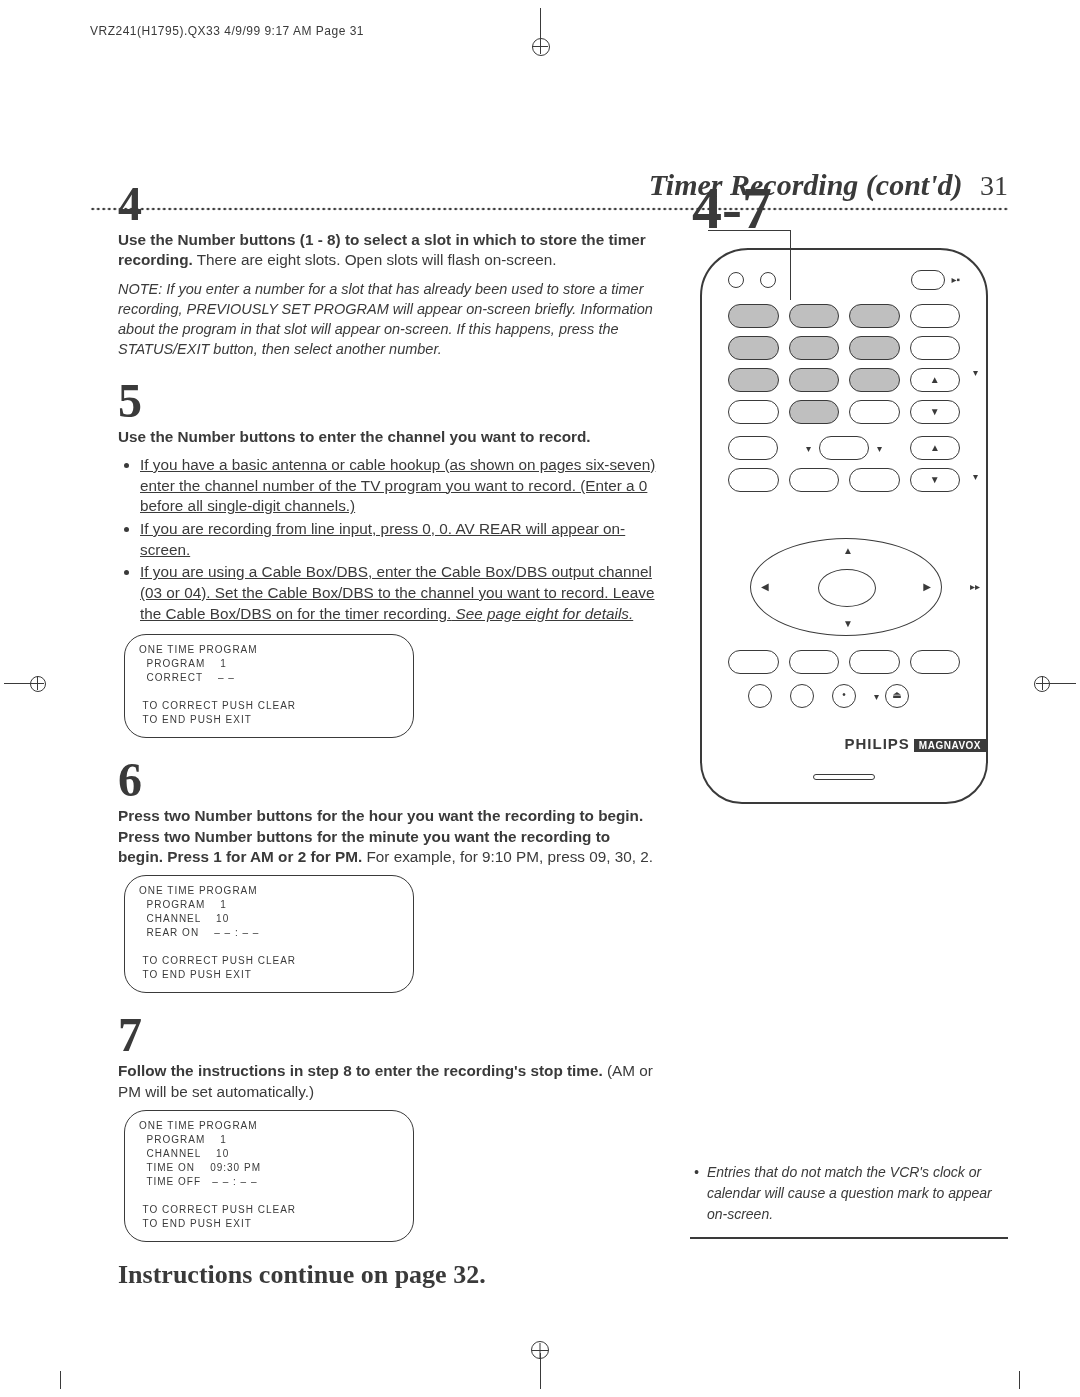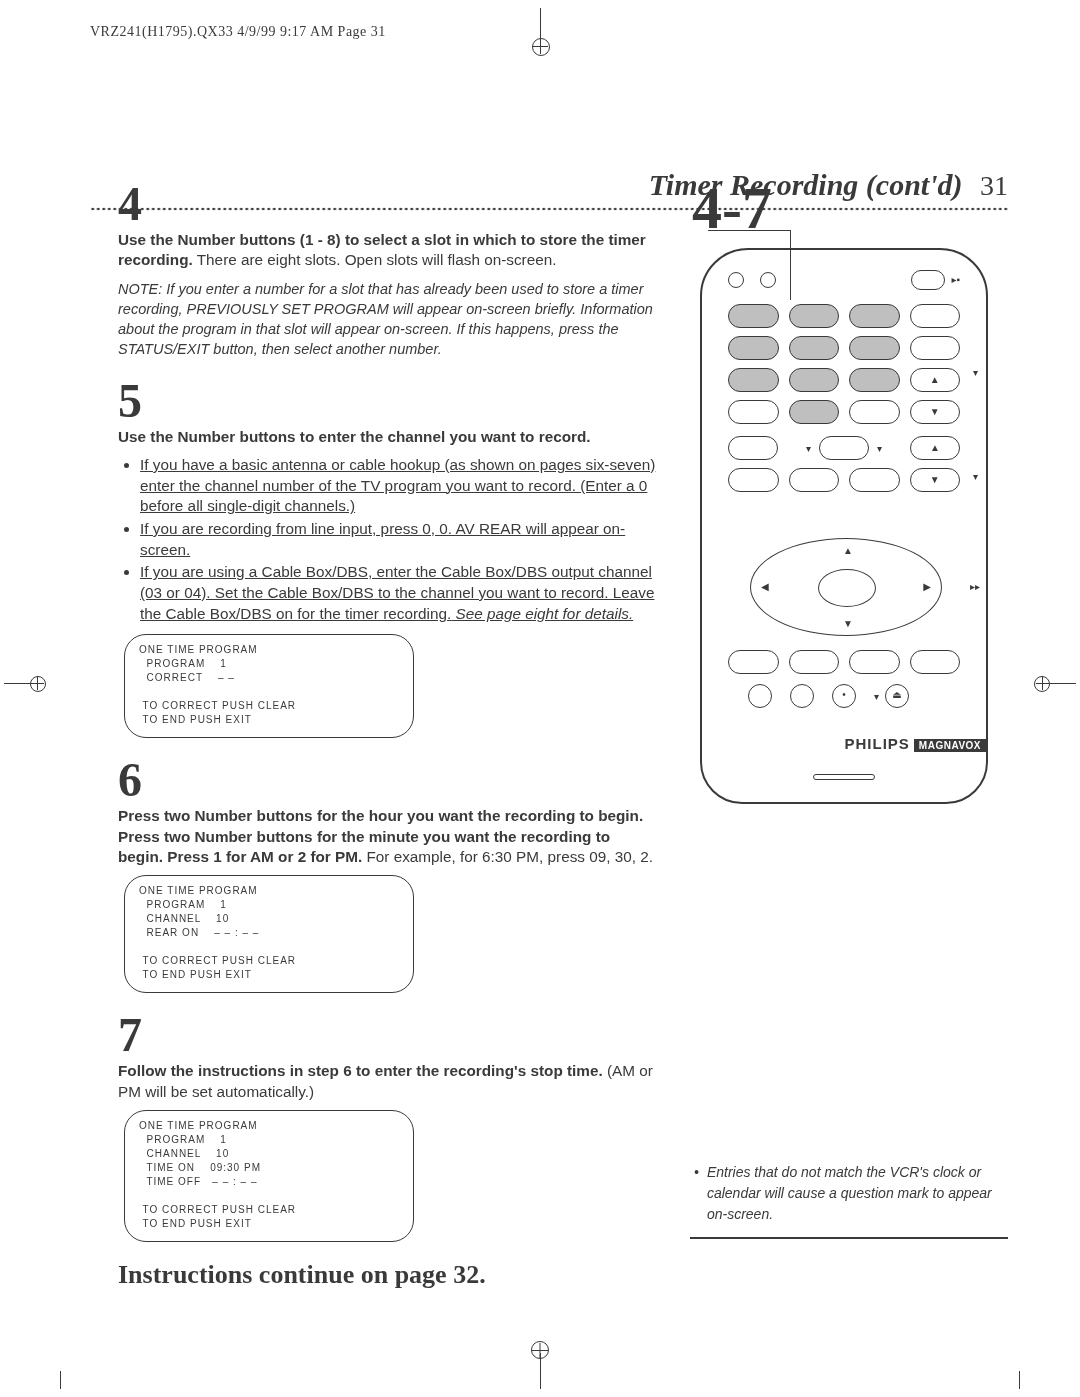--- a/index.html
+++ b/index.html
@@ -15,21 +15,21 @@
     box-sizing: border-box;
   }
   
   .top-marks { position:absolute; top:8px; left:50%; transform:translateX(-50%); }
   .top-marks .v  { position:absolute; width:1px; height:36px; background:#3a3a3a; left:0; top:0;}
   .top-marks .circ { position:absolute; width:16px; height:16px; border:1px solid #3a3a3a; border-radius:50%; left:-8px; top:30px;}
   .top-marks .crosshair { position:absolute; width:1px; height:16px; background:#3a3a3a; left:0; top:30px;}
   .top-marks .crosshairH{ position:absolute; height:1px; width:16px; background:#3a3a3a; left:-8px; top:38px;}
   .print-header {
     position:absolute; top:24px; left:90px;
-    font-family:Liberation Serif, serif; font-size:14px; letter-spacing:0.5px;
+    font-family:Liberation Sans, sans-serif; font-size:12px; letter-spacing:0.5px;
   }
   
   .bot-marks { position:absolute; bottom:8px; left:0; right:0; height:30px;}
   .bot-marks .l, .bot-marks .r { position:absolute; bottom:0; width:1px; height:18px; background:#3a3a3a;}
   .bot-marks .l { left:60px;} .bot-marks .r { right:60px;}
   .bot-marks .c-v { position:absolute; left:50%; bottom:0; width:1px; height:36px; background:#3a3a3a;}
   .bot-marks .c-circ{ position:absolute; left:50%; bottom:30px; transform:translateX(-50%); width:16px; height:16px; border:1px solid #3a3a3a; border-radius:50%;}
   .bot-marks .c-cv{position:absolute; left:50%; bottom:30px; width:1px; height:16px; background:#3a3a3a; transform:translateX(-50%);}
   .bot-marks .c-ch{position:absolute; left:50%; bottom:38px; height:1px; width:16px; background:#3a3a3a; transform:translateX(-50%);}
   
@@ -178,35 +178,35 @@
         <div class="row">ONE TIME PROGRAM</div>
         <div class="row">  PROGRAM    1</div>
         <div class="row">  CORRECT    – –</div>
         <div class="gap"></div>
         <div class="row"> TO CORRECT PUSH CLEAR</div>
         <div class="row"> TO END PUSH EXIT</div>
       </div>
 
       <div class="step-num">6</div>
       <div class="para">
-        <b>Press two Number buttons for the hour you want the recording to begin. Press two Number buttons for the minute you want the recording to begin. Press 1 for AM or 2 for PM.</b><span> For example, for 6:30 PM, press 09, 30, 2.</span>
+        <b>Press two Number buttons for the hour you want the recording to begin. Press two Number buttons for the minute you want the recording to begin. Press 1 for AM or 2 for PM.</b><span> For example, for 9:10 PM, press 09, 30, 2.</span>
       </div>
       <div class="osd">
         <div class="row">ONE TIME PROGRAM</div>
         <div class="row">  PROGRAM    1</div>
         <div class="row">  CHANNEL    10</div>
         <div class="row">  REAR ON    – – : – –</div>
         <div class="gap"></div>
         <div class="row"> TO CORRECT PUSH CLEAR</div>
         <div class="row"> TO END PUSH EXIT</div>
       </div>
 
       <div class="step-num">7</div>
       <div class="para">
-        <b>Follow the instructions in step 6 to enter the recording's stop time.</b><span> (AM or PM will be set automatically.)</span>
+        <b>Follow the instructions in step 8 to enter the recording's stop time.</b><span> (AM or PM will be set automatically.)</span>
       </div>
       <div class="osd">
         <div class="row">ONE TIME PROGRAM</div>
         <div class="row">  PROGRAM    1</div>
         <div class="row">  CHANNEL    10</div>
         <div class="row">  TIME ON    09:30 PM</div>
         <div class="row">  TIME OFF   – – : – –</div>
         <div class="gap"></div>
         <div class="row"> TO CORRECT PUSH CLEAR</div>
         <div class="row"> TO END PUSH EXIT</div>

